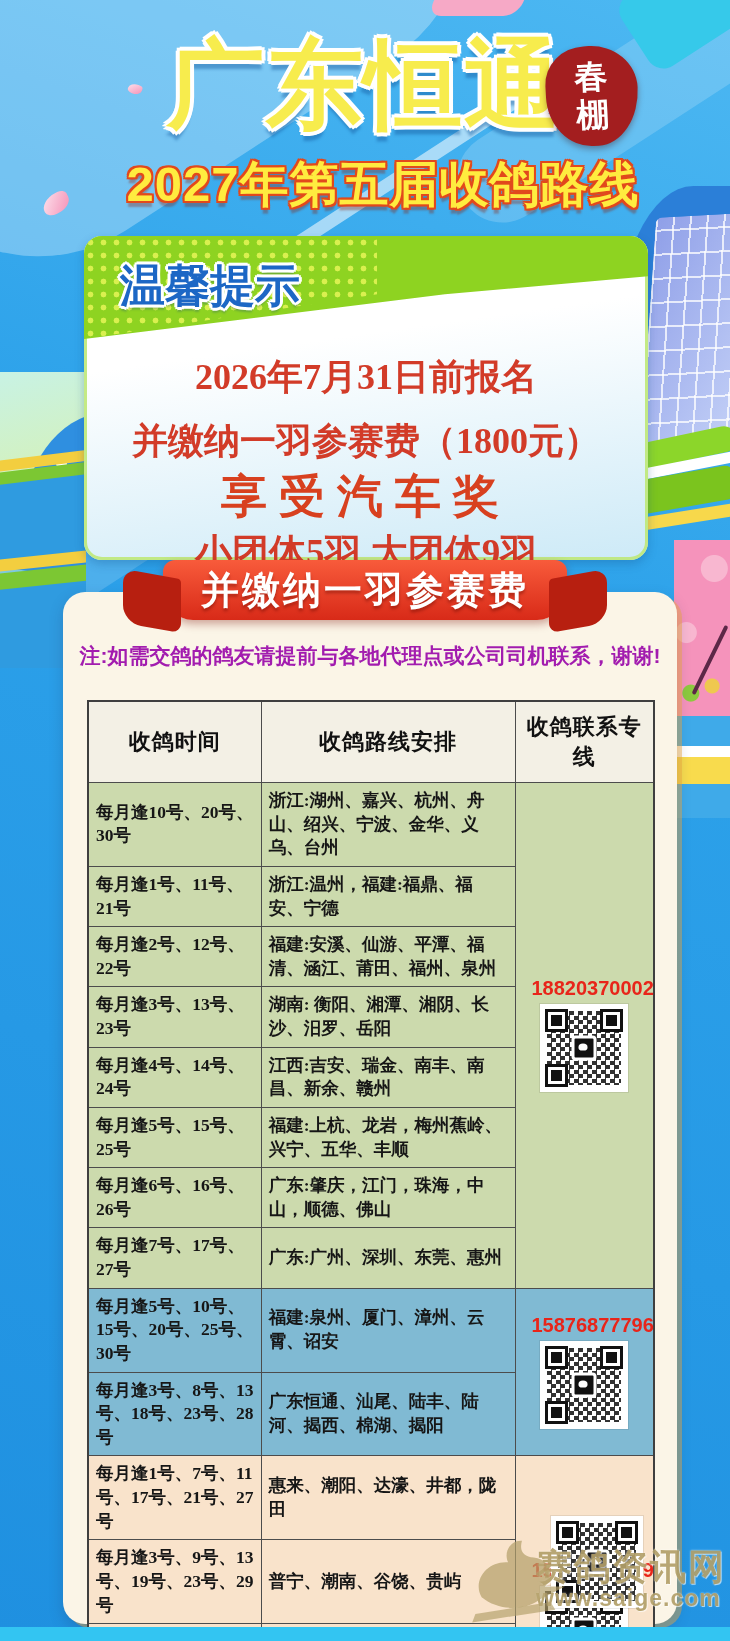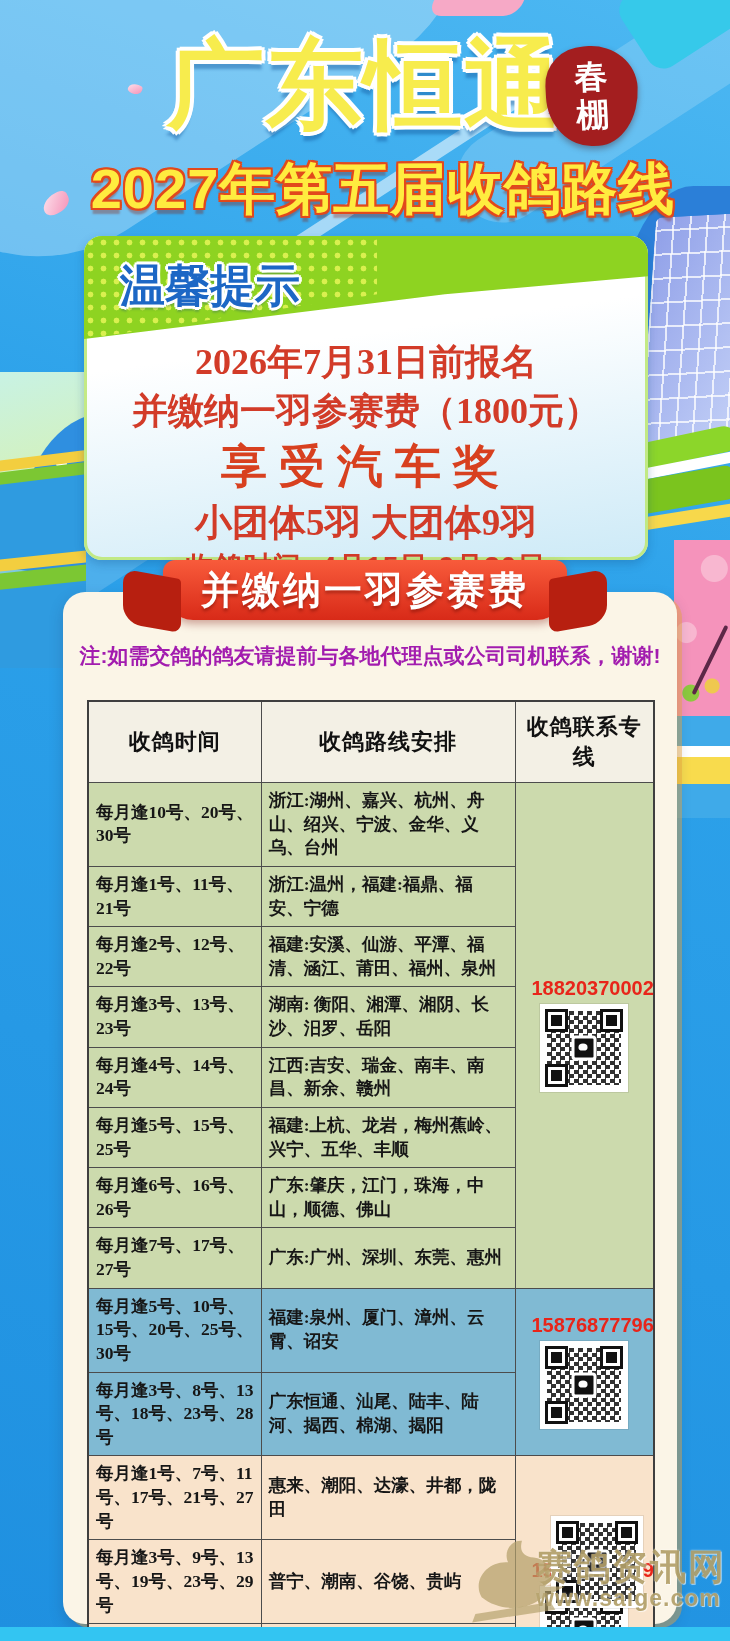--- a/index.html
+++ b/index.html
@@ -81,21 +81,21 @@
   }
   .seal{
     position:absolute; left:546px; top:46px; width:92px; height:100px;
     background:#a31e1f; transform:rotate(-3deg);
     border-radius:46% 54% 48% 52% / 40% 46% 60% 54%;
     display:flex; flex-direction:column; align-items:center; justify-content:center;
     color:#fff; font-size:33px; font-weight:bold; line-height:1.15;
     box-shadow:0 3px 6px rgba(60,0,0,.35);
   }
   .subtitle{
-    margin-top:16px; font-size:56px; font-weight:bold; letter-spacing:1px;
+    margin-top:16px; font-size:49px; font-weight:bold; letter-spacing:1px;
     color:#ffec3f;
     text-shadow:
       -2px 0 #e2491c, 2px 0 #e2491c, 0 -2px #e2491c, 0 2px #e2491c,
       -2px -2px #e2491c, 2px -2px #e2491c, -2px 2px #e2491c, 2px 2px #e2491c,
       0 6px 2px rgba(140,30,10,.35);
     margin-left: 36px;
   }
 
   
   .tips-panel{
@@ -110,21 +110,21 @@
     background-image:radial-gradient(circle,#d9f04f 2.6px,transparent 3.2px);
     background-size:13px 13px;
     clip-path:polygon(0 0,100% 0,100% 52%,0 92%);}
   .tips-title{
     position:absolute; left:36px; top:20px; font-size:45px; font-weight:bold; color:#1c67c5;
     text-shadow:-3px 0 #fff,3px 0 #fff,0 -3px #fff,0 3px #fff,-2px -2px #fff,2px -2px #fff,-2px 2px #fff,2px 2px #fff,0 5px 2px rgba(10,60,120,.25);
   }
   .tips-body{position:absolute; left:0; right:0; top:102px; bottom:8px;
     display:flex; flex-direction:column; align-items:center; justify-content:space-around;}
   .tline{margin:0; color:#d23b28; font-weight:bold; font-family:"Liberation Serif", serif; white-space:nowrap;}
-  .tline.l1,.tline.l2{font-size:36px;}
+  .tline.l1,.tline.l2{font-size:36px;margin-top:15px;}
   .tline.l3{font-size:46px; letter-spacing:12px; color:#d8401f;}
   .tline.l4{font-size:37px;}
   .tline.l5{font-size:28px; font-family:"Liberation Sans",sans-serif; letter-spacing:1px;}
 
   
   .ribbon{
     position:absolute; left:50%; top:560px; transform:translateX(-50%);
     width:404px; height:60px; z-index:6;
     background:linear-gradient(180deg,#f85b3b,#d82a18);
     border-radius:12px 12px 30px 30px / 12px 12px 34px 34px;

